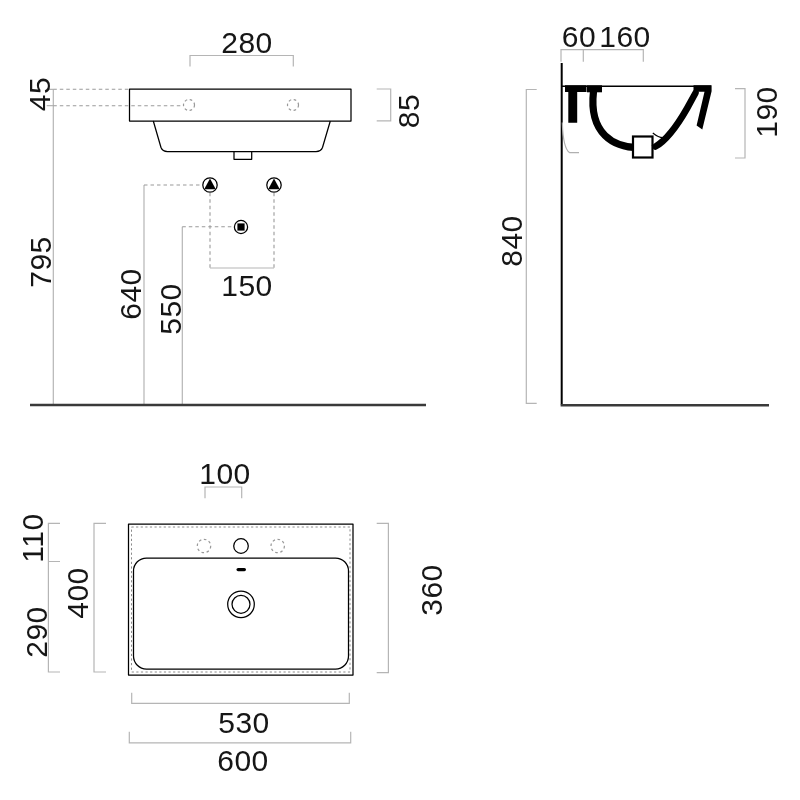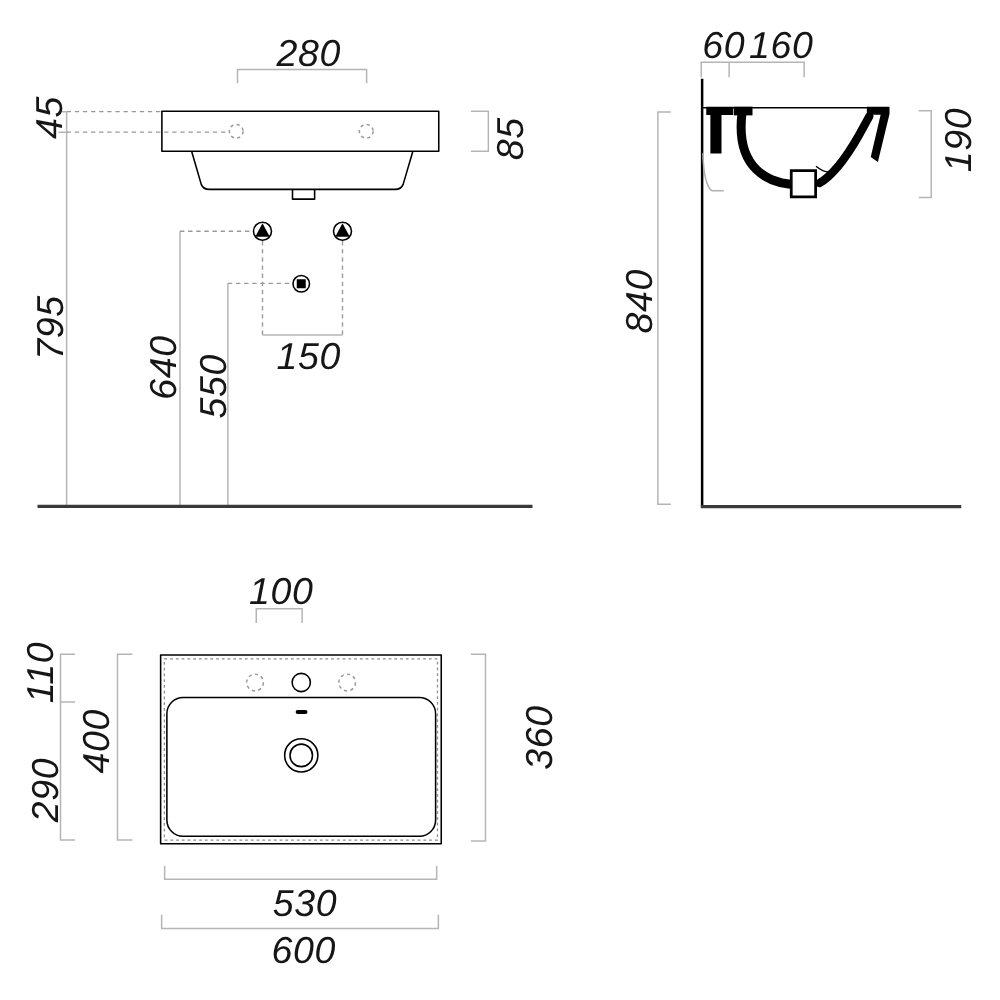--- a/index.html
+++ b/index.html
@@ -1,16 +1,16 @@
 <!DOCTYPE html>
 <html><head>
 <meta charset="utf-8">
 <style>
   html,body{margin:0;padding:0;background:#ffffff;}
-  .canvas{position:relative;width:800px;height:800px;background:#fff;overflow:hidden;font-style:italic;}
+  .canvas{position:relative;width:800px;height:800px;background:#fff;overflow:hidden;}
   svg{display:block;}
   .dim-text{
     font-family:"Liberation Sans", sans-serif;
     font-size:30px;
     fill:#161616;
     letter-spacing:0.5px;
     text-anchor:middle;
   }
   .dim-line{stroke:#b5b5b5;stroke-width:1.2;fill:none;}
   .dash-line{stroke:#9a9a9a;stroke-width:1.1;fill:none;stroke-dasharray:3.5,3;}

